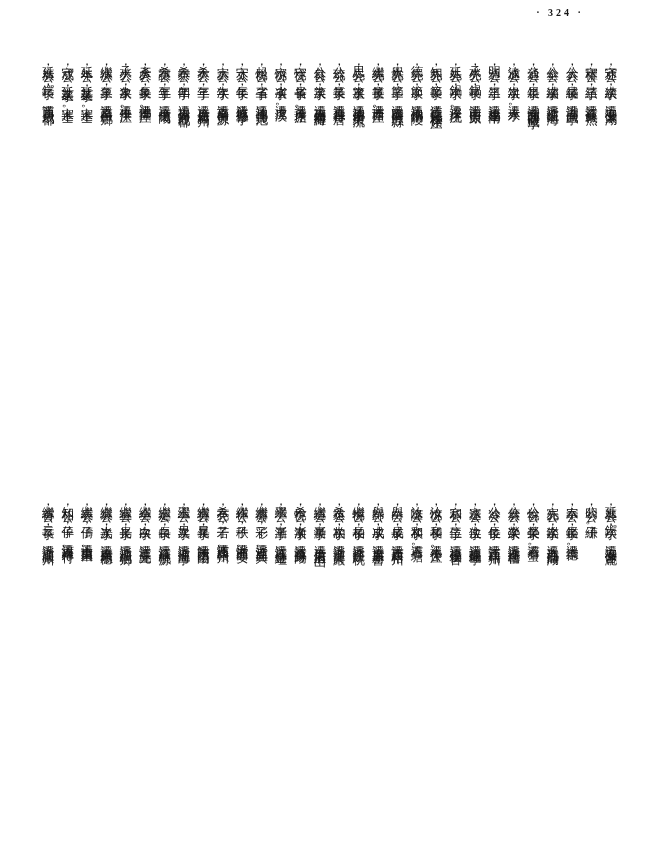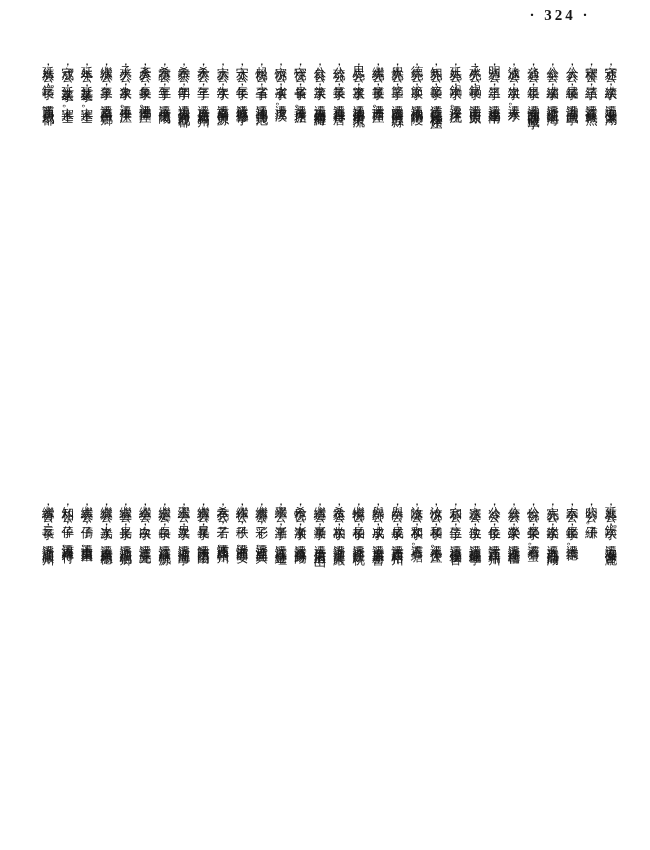--- a/index.html
+++ b/index.html
@@ -14,21 +14,21 @@
     overflow: hidden;
     font-family: "Liberation Serif", "DejaVu Serif", serif;
     color: #151515;
   }
   .page-number {
     position: absolute;
     top: 7px;
     left: 495px;
     width: 130px;
     text-align: center;
-    font-size: 15px;
+    font-size: 10px;
     font-weight: bold;
     letter-spacing: 3px;
     white-space: nowrap;
   }
   .vblock {
     position: absolute;
     right: 30px;
     writing-mode: vertical-rl;
     text-orientation: mixed;
     height: 330px;

